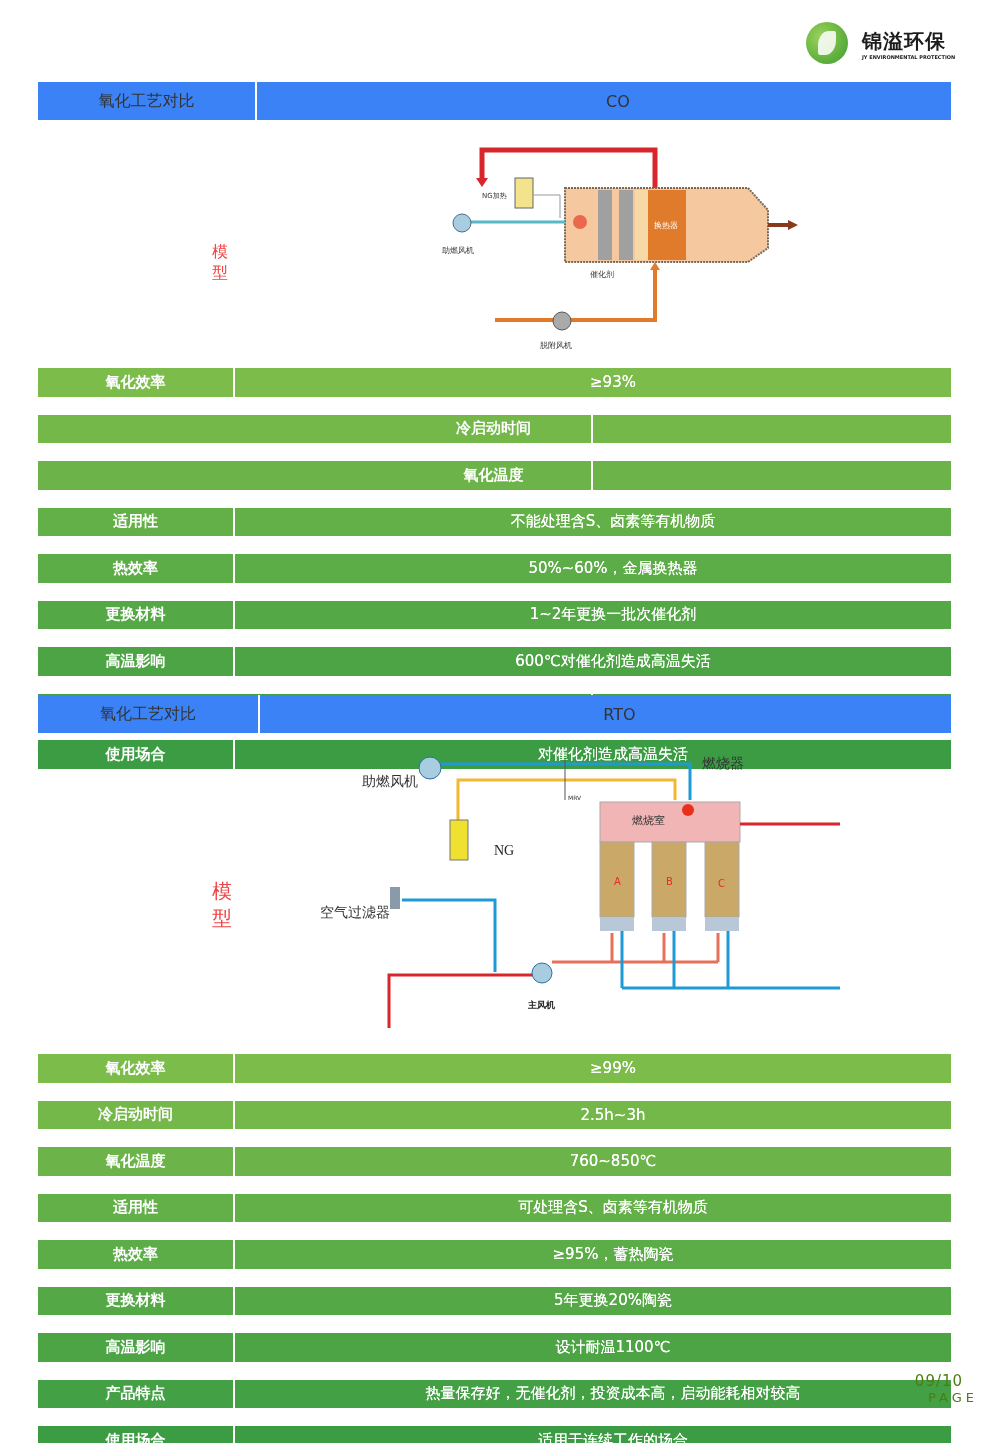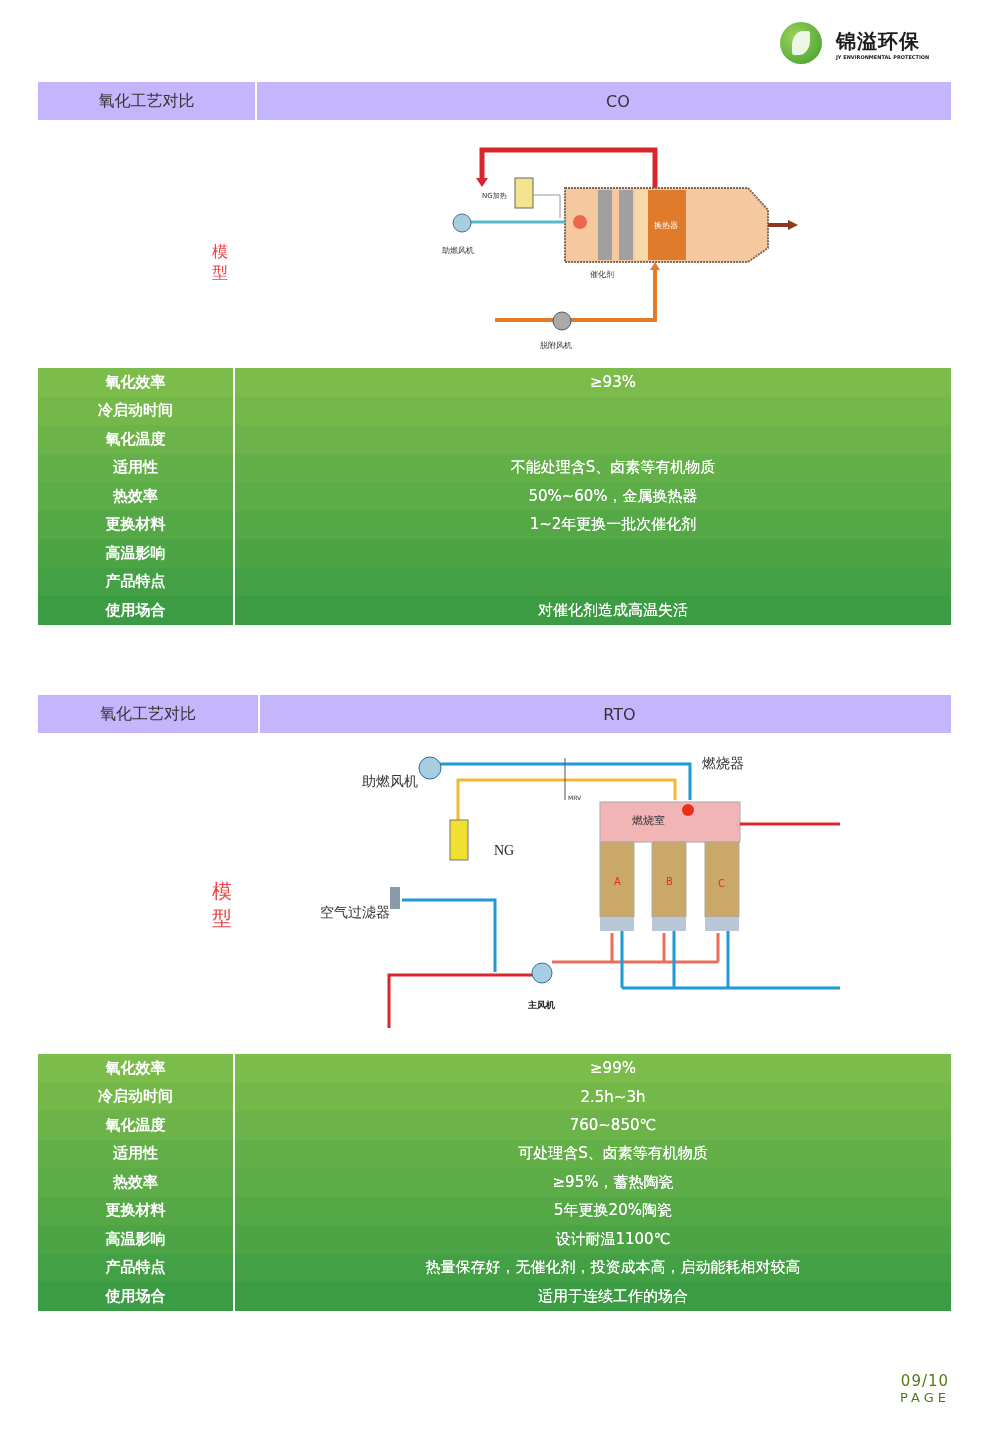--- a/index.html
+++ b/index.html
@@ -1,34 +1,34 @@
 <!DOCTYPE html>
 <html><head>
 <meta charset="utf-8">
 <style>
   html,body{margin:0;padding:0;background:#fff;}
   body{width:1000px;height:1443px;position:relative;font-family:"DejaVu Sans","Liberation Sans",sans-serif;color:#333;overflow:hidden;}
-  .logo{position:absolute;left:780px;top:22px;width:150px;height:44px;}
+  .logo{position:absolute;left:806px;top:22px;width:150px;height:44px;}
   .logo .mark{position:absolute;left:0;top:0;width:42px;height:42px;border-radius:50%;background:radial-gradient(circle at 35% 35%,#9bd15a,#3d9d2e);}
   .logo .mark:after{content:"";position:absolute;left:12px;top:9px;width:18px;height:24px;border-radius:60% 10% 60% 10%;background:#fff;opacity:.85;}
   .logo .name{position:absolute;left:56px;top:6px;font-size:20px;font-weight:bold;color:#1c1c1c;letter-spacing:1px;}
   .logo .sub{position:absolute;left:56px;top:32px;font-size:5px;font-weight:bold;color:#222;white-space:nowrap;}
   .section{position:absolute;left:38px;width:913px;}
-  .hdr{height:38px;background:#c4b5fd;display:flex;font-size:16px;color:#333;}
+  .hdr{height:38px;background:#3b82f6;display:flex;font-size:16px;color:#333;}
   .hdr .l{width:217px;display:flex;align-items:center;justify-content:center;border-right:2px solid #fff;}
   .hdr .r{flex:1;display:flex;align-items:center;justify-content:center;margin-left:28px;}
   .model{position:relative;}
   .model .lbl{position:absolute;font-size:16px;color:#ef4444;}
   .tbl{position:absolute;left:0;width:913px;}
-  .row{height:28.5px;display:flex;margin-bottom:0;color:#fff;font-weight:bold;font-size:15px;}
+  .row{height:28.5px;display:flex;margin-bottom:18px;color:#fff;font-weight:bold;font-size:15px;justify-content:center;}
   .row .k{width:195px;display:flex;align-items:center;justify-content:center;border-right:2px solid #fff;}
   .row .v{flex:1;display:flex;align-items:center;justify-content:center;font-weight:normal;text-shadow:0 0 .4px #fff;padding-left:40px;}
   .diagram{position:absolute;}
   .pageno{position:absolute;left:900px;top:1372px;text-align:center;font-size:15px;color:#4d7c0f;letter-spacing:1px;}
-  .pageno .p{font-size:13px;letter-spacing:4px;}
+  .pageno .p{font-size:13px;letter-spacing:4px;margin-left:28px;}
 </style>
 </head>
 <body>
 
 <div class="logo">
   <div class="mark"></div>
   <div class="name">锦溢环保</div>
   <div class="sub">JY ENVIRONMENTAL PROTECTION</div>
 </div>
 
@@ -91,20 +91,21 @@
     <div class="row" style="background: rgb(92, 172, 71);">
       <div class="k">热效率</div>
       <div class="v">50%~60%，金属换热器</div>
     </div>
     <div class="row" style="background: rgb(84, 168, 70);">
       <div class="k">更换材料</div>
       <div class="v">1~2年更换一批次催化剂</div>
     </div>
     <div class="row" style="background: rgb(76, 164, 69);">
       <div class="k">高温影响</div>
+      <div class="v">600℃对催化剂造成高温失活</div>
     </div>
     <div class="row" style="background: rgb(68, 160, 68);">
       <div class="k">产品特点</div>
     </div>
     <div class="row" style="background: rgb(60, 156, 67);">
       <div class="k">使用场合</div>
       <div class="v">对催化剂造成高温失活</div>
     </div>
   </div>
 

